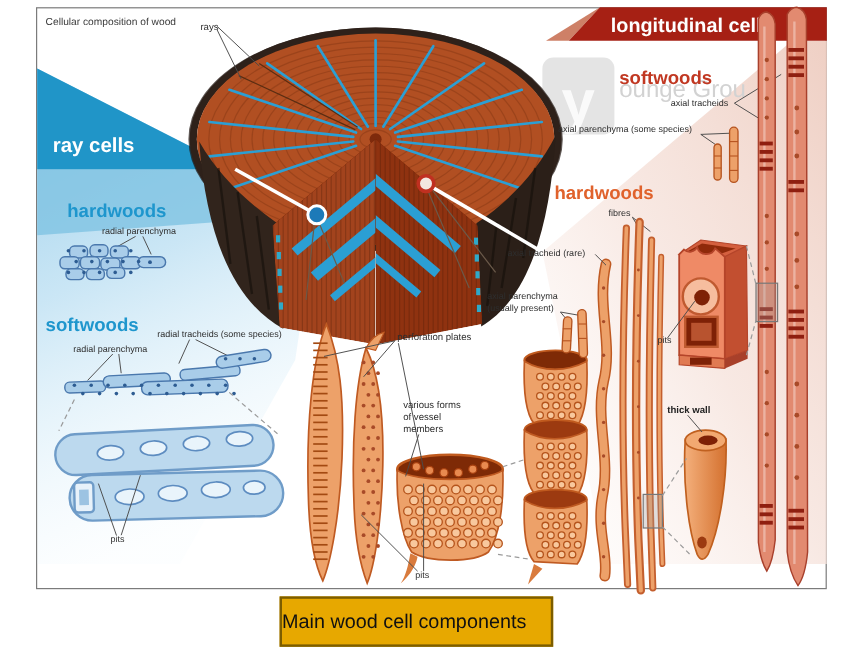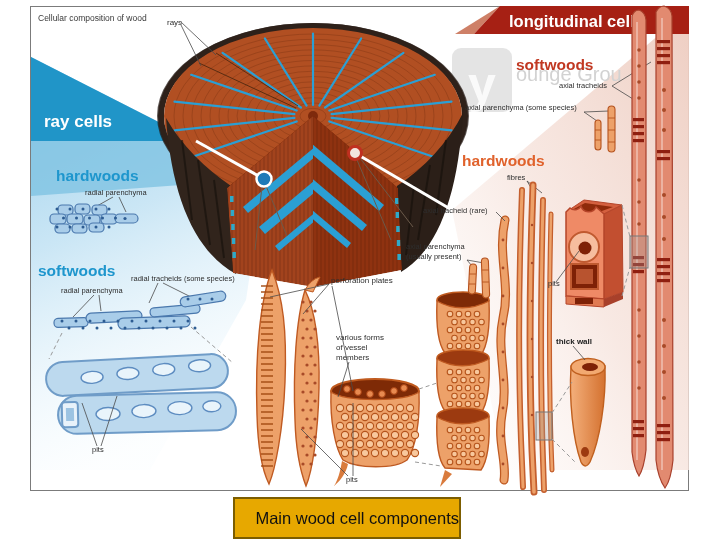--- a/index.html
+++ b/index.html
@@ -31,21 +31,21 @@
   .bluecell{fill:#a9cde9;stroke:#4a78ad;stroke-width:1.2;}
   .bluetube{fill:#bcd9ee;stroke:#6f9cc8;stroke-width:2;}
   .bhole{fill:#e9f4fb;stroke:#5d8cc0;stroke-width:1.4;}
   .ocell{fill:#eda169;stroke:#bf5a22;stroke-width:1.4;}
   .tallcell{fill:#e28a70;stroke:#a8402c;stroke-width:1.2;}
   .band{fill:#8f1f10;}
   .rod{fill:#eda169;stroke:#b5521e;stroke-width:1.1;}
   .seg{stroke:#b5521e;stroke-width:.9;}
   .teal{fill:#2fa9c9;}
   #caption-box{position:absolute;left:233px;top:497px;width:224px;height:38px;background:#e7a800;
-    border:2px solid #7c5d00;display:flex;align-items:center;justify-content:flex-end;
+    border:2px solid #7c5d00;display:flex;align-items:center;justify-content:flex-start;
     font-size:16.5px;color:#111;}
 </style>
 </head>
 <body>
 
 <svg width="710" height="550" viewBox="0 0 710 550">
   <defs>
     <linearGradient id="gb" x1="0" y1="0" x2="0.25" y2="1">
       <stop offset="0" stop-color="rgba(140,200,232,0.95)"></stop>
       <stop offset="0.45" stop-color="rgba(185,222,242,0.75)"></stop>

